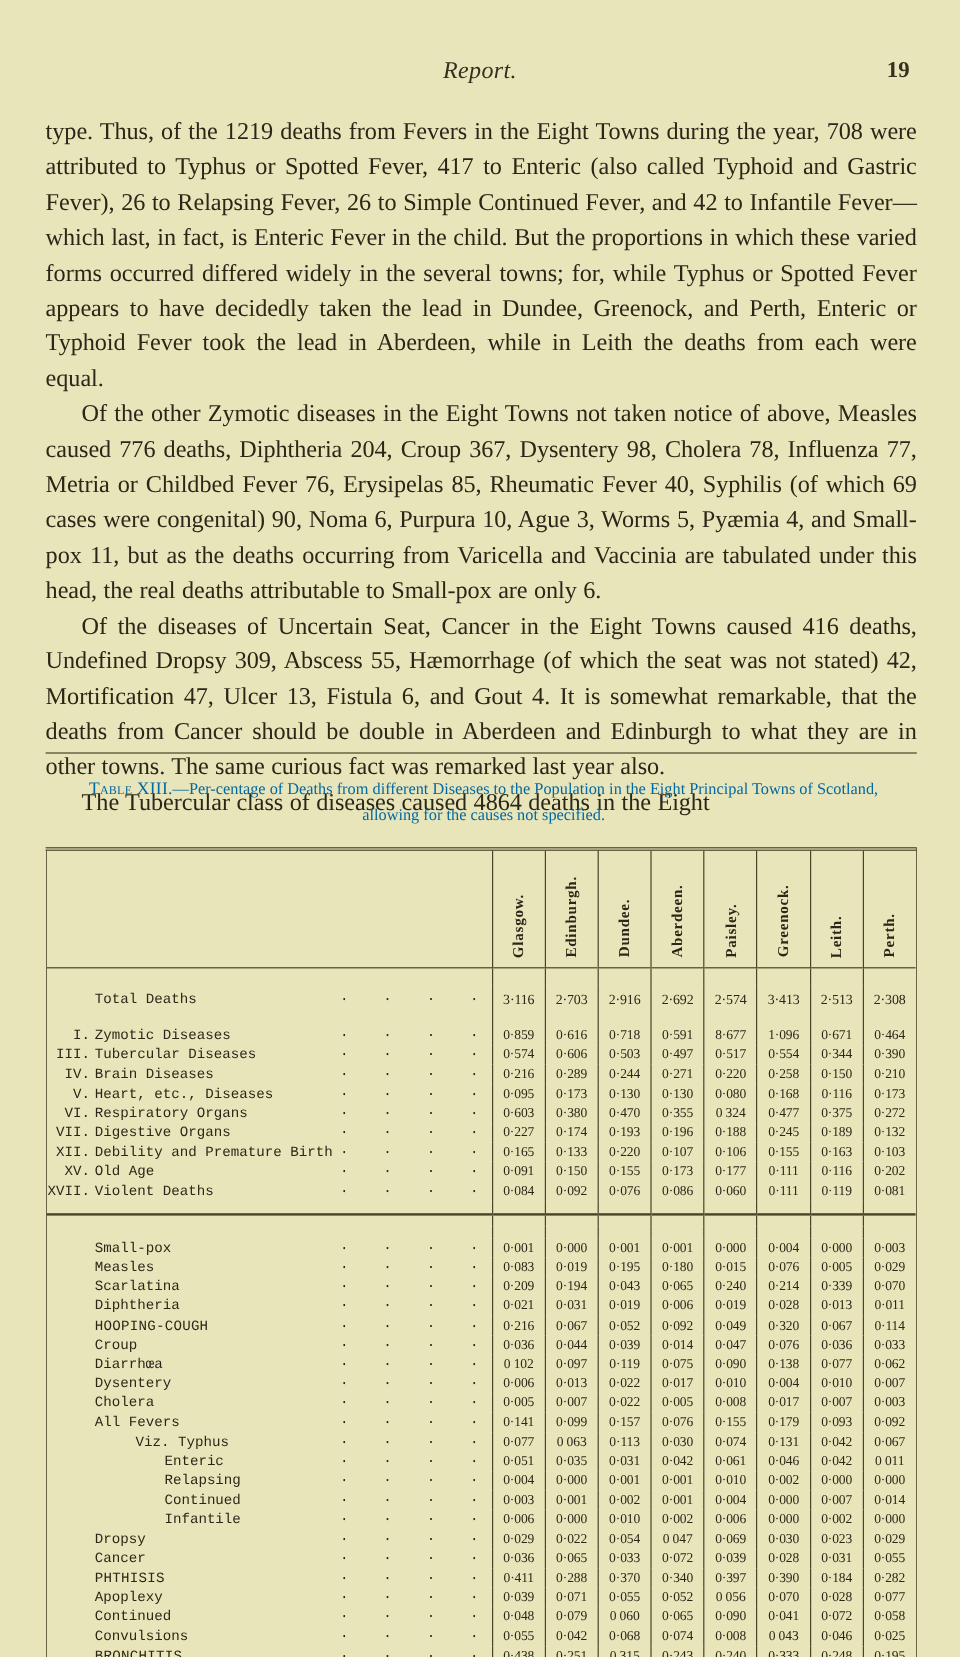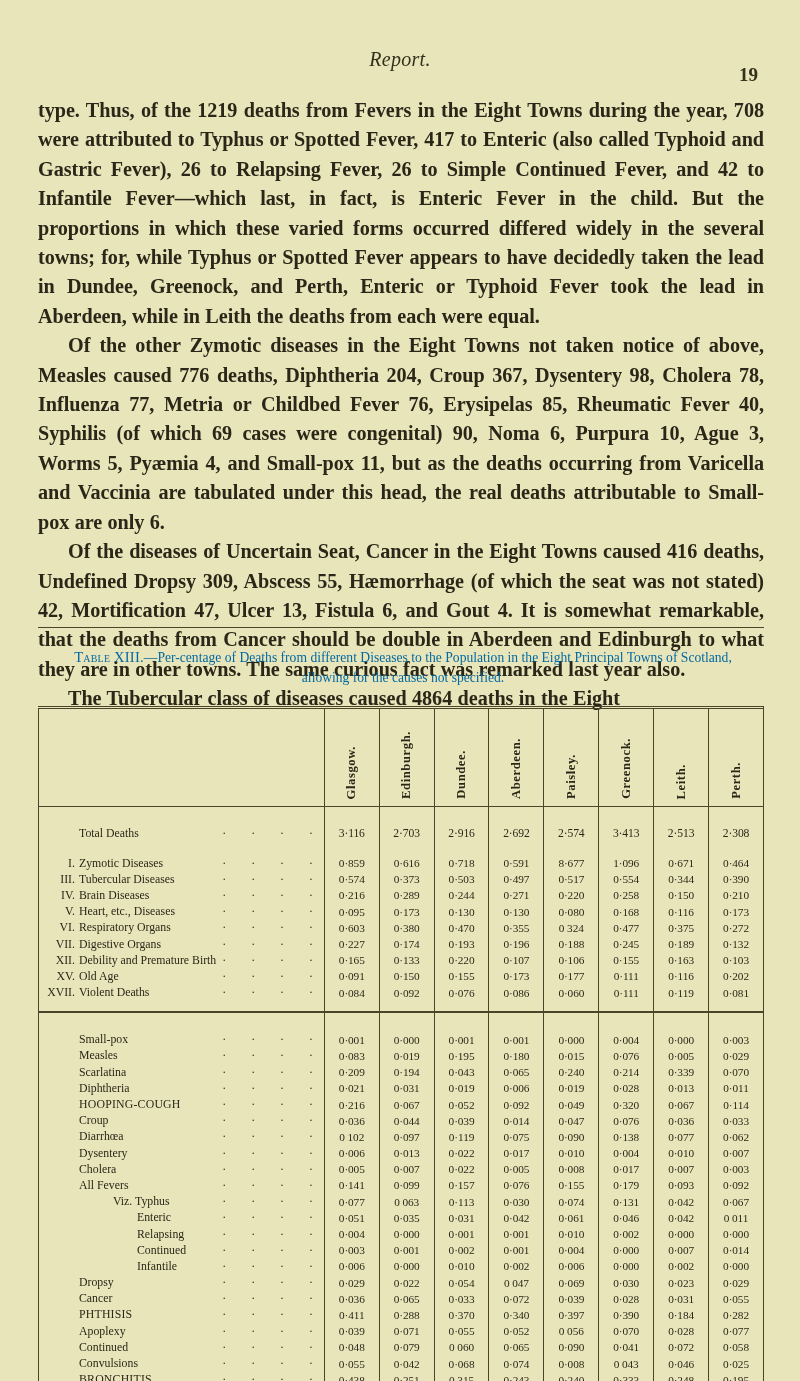--- a/index.html
+++ b/index.html
@@ -17,38 +17,37 @@
   .runhead {
     position:absolute; left:0; top:48px; width:800px;
     height:24px;
   }
   .runhead .title {
     position:absolute; left:0; width:800px; text-align:center;
     font-style:italic; font-size:20px; letter-spacing:.3px;
     color:#33301d;
   }
   .runhead .folio {
-    position:absolute; right:42px; top:16px;
+    position:absolute; right:42px; top:0;
     font-size:19px; font-weight:bold; color:#33301d;
   }
 
   
   .body-text {
     position:absolute; left:38px; top:96px; width:726px;
   }
   .body-text p {
     margin:0 0 0 0;
     font-size:20.2px;
     line-height:29.4px;
     text-align:justify;
     text-indent:0;
     color:#2b2718;
     letter-spacing:-0.05px;
     word-spacing:0.4px;
-    font-weight:bold;
   }
   .body-text p.indent { text-indent:30px; }
   .body-text p + p { margin-top:0; }
 
   
   .hr-top {
     position:absolute; left:38px; top:627px; width:726px;
     height:0; border-top:1.4px solid #4a4428;
   }
 
@@ -108,21 +107,21 @@
     transform:rotate(180deg);
     display:inline-block;
     font-size:12.6px;
     letter-spacing:.6px;
     white-space:nowrap;
     line-height:1;
   }
   thead tr.headrow { border-bottom:1px solid #4a4428; }
 
   
-  .lblrow { display:flex; align-items:center; width:100%; }
+  .lblrow { display:flex; align-items:center; width:100%;font-family:Liberation Mono, monospace; }
   .lbl-num {
     display:inline-block; text-align:right; width:36px;
     margin-right:4px;
   }
   .lbl-name { display:inline-block; white-space:nowrap; }
   .dots { flex:1 1 auto; text-align:right; letter-spacing:11px; color:#2b2718; padding-left:6px; }
 
   tr.gap td { height:10px; }
   tr.rowline td { height:16.2px; }
   tr.bandline td { border-top:2.6px double #4a4428; height:9px; }
@@ -230,21 +229,21 @@
           </tr>
           <tr class="rowline">
             <td class="lbl">
               <span class="lblrow">
                 <span class="lbl-num">III.</span>
                 <span class="lbl-name">Tubercular Diseases</span>
                 <span class="dots">·&nbsp;·&nbsp;·&nbsp;·</span>
               </span>
             </td>
             <td class="num">0·574</td>
-            <td class="num">0·373</td>
+            <td class="num">0·606</td>
             <td class="num">0·503</td>
             <td class="num">0·497</td>
             <td class="num">0·517</td>
             <td class="num">0·554</td>
             <td class="num">0·344</td>
             <td class="num">0·390</td>
           </tr>
           <tr class="rowline">
             <td class="lbl">
               <span class="lblrow">

